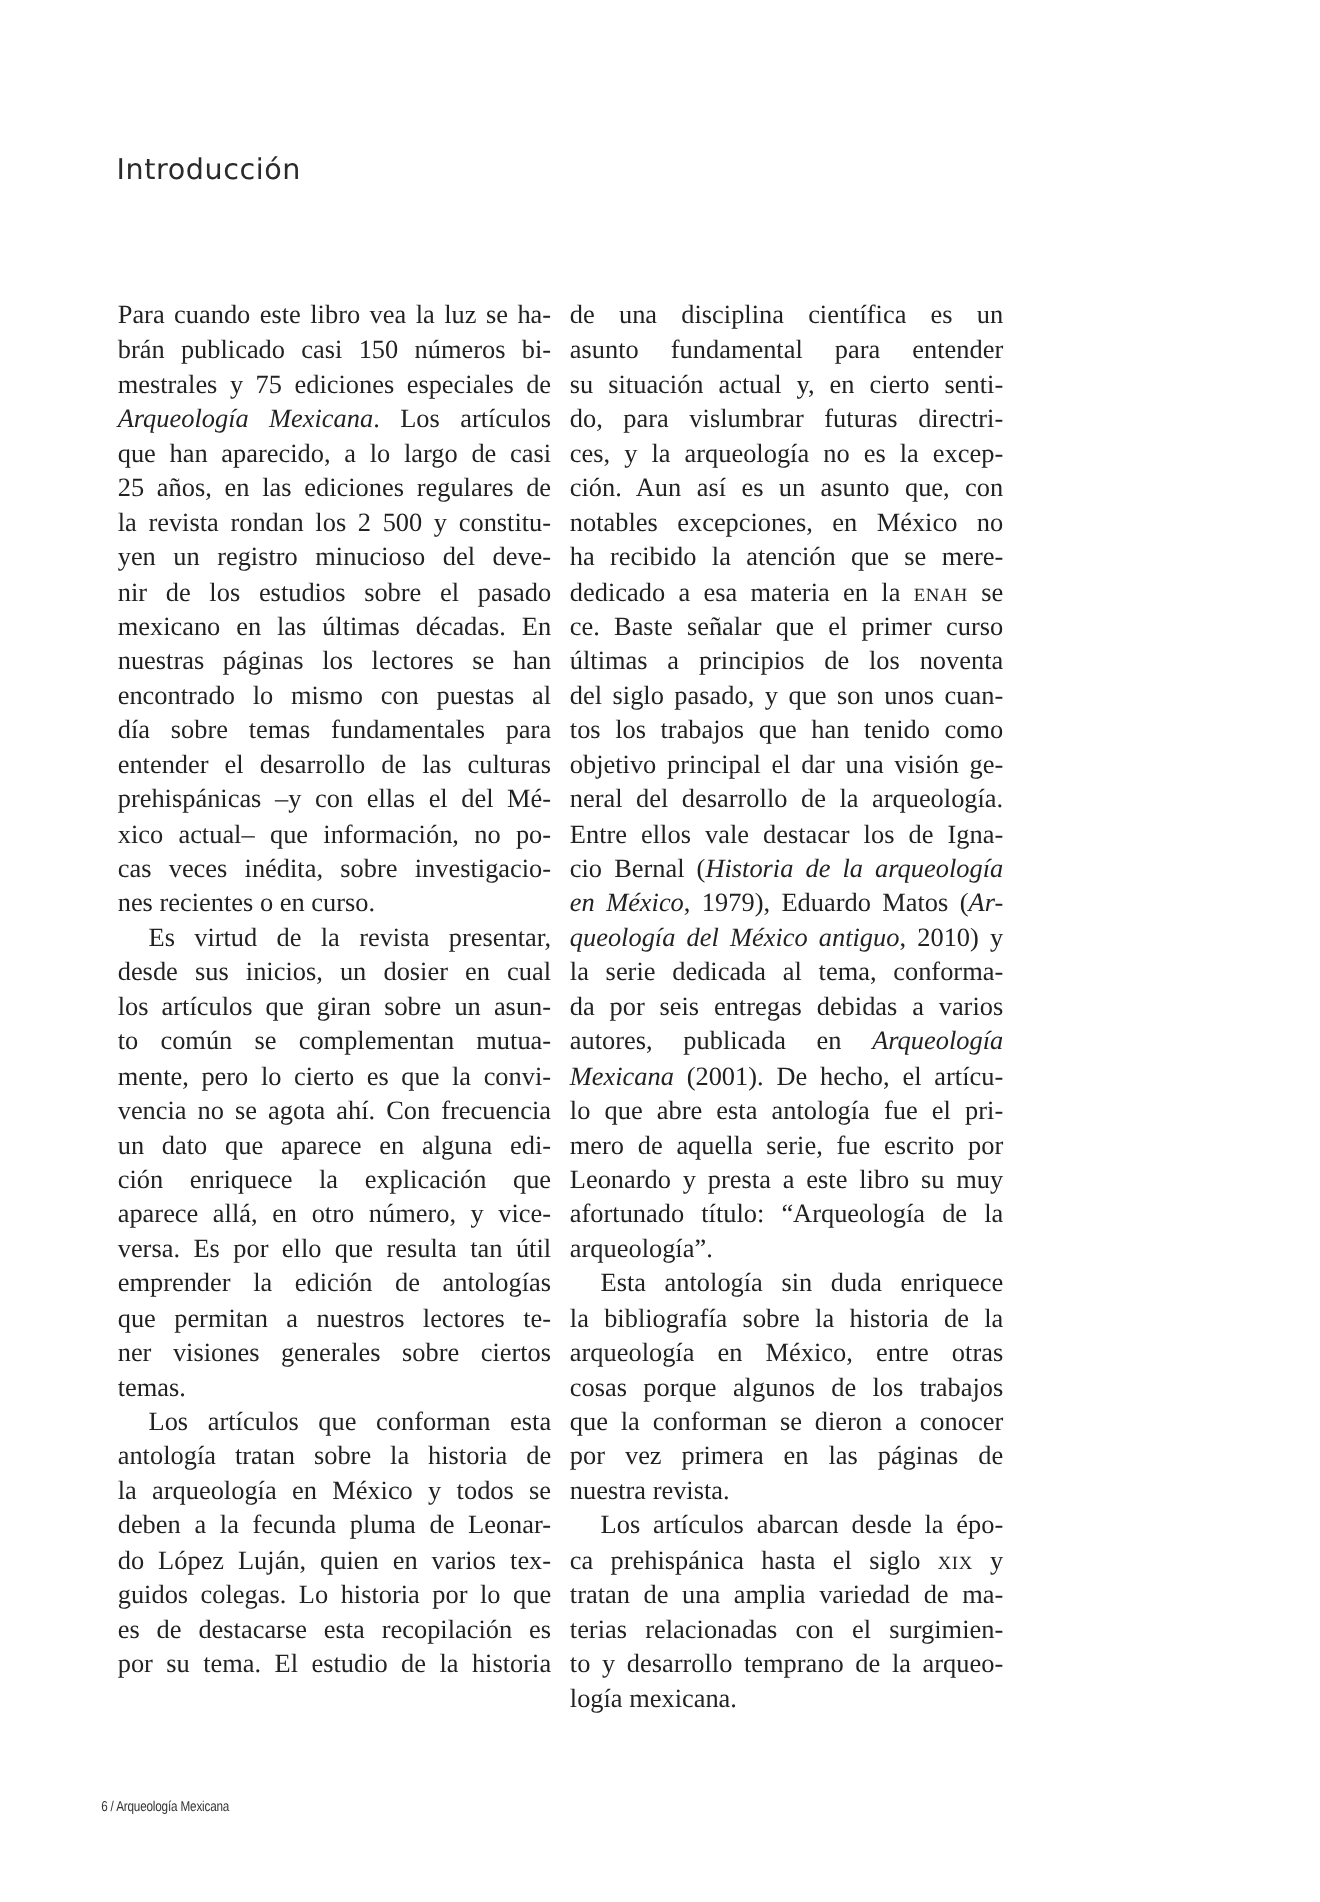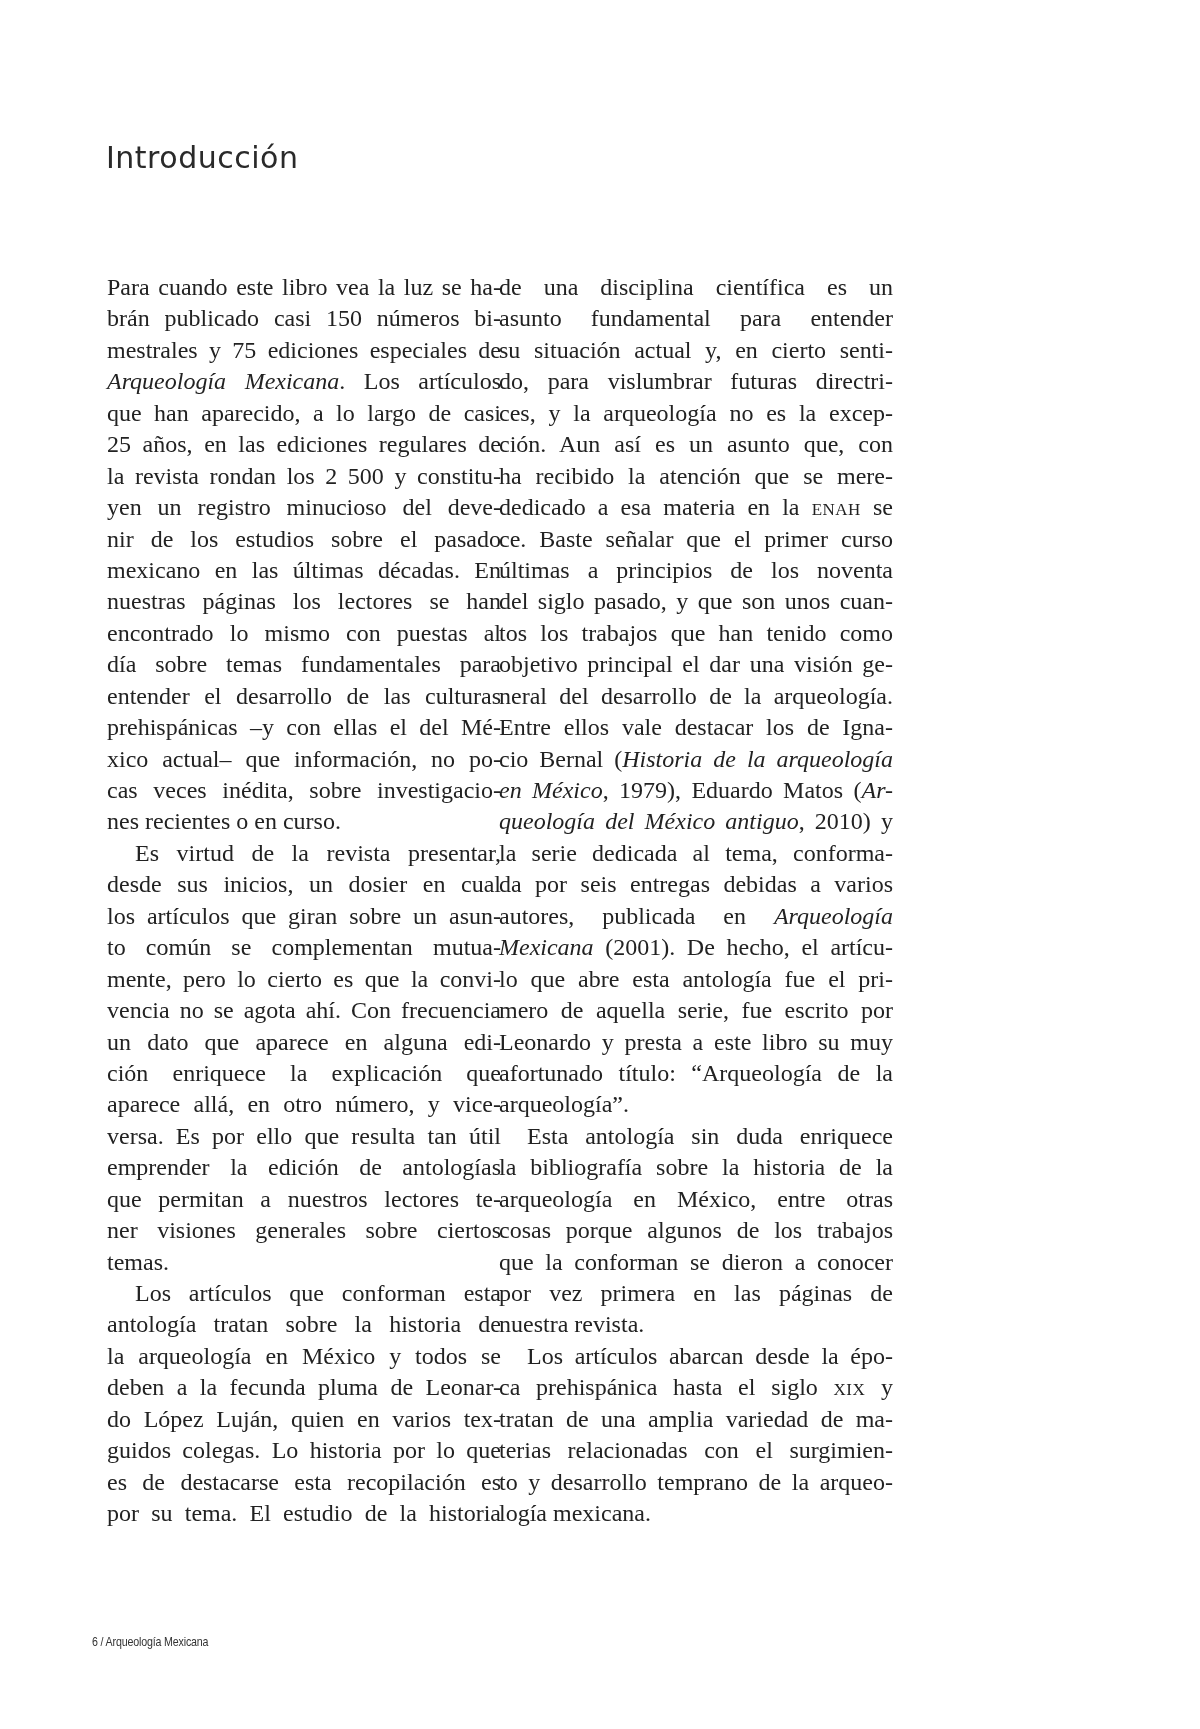--- a/index.html
+++ b/index.html
@@ -1,29 +1,29 @@
 <!DOCTYPE html>
 <html><head>
 <meta charset="utf-8">
 <style>
   html, body { margin: 0; padding: 0; background: #ffffff; }
   body { width: 1200px; height: 1729px; position: relative; overflow: hidden; }
   .page-title {
     position: absolute; left: 106px; top: 140px;
     font-family: "DejaVu Sans", sans-serif; font-weight: 200;
-    font-size: 30px; color: #2a2a2a; letter-spacing: 0.5px; margin: 0;
+    font-size: 26px; color: #2a2a2a; letter-spacing: 0.5px; margin: 0;
     -webkit-text-stroke: 0; font-weight: normal;
   }
   .column {
     position: absolute; top: 272px; width: 394px;
     font-family: "Liberation Serif", serif; font-size: 24px;
     line-height: 31.45px; color: #222222;
   }
   .col-left { left: 107px; }
-  .col-right { left: 499px; }
+  .col-right { left: 518px; }
   .line { display: block; white-space: nowrap; text-align: justify; text-align-last: justify; height: 31.45px; }
   .line.last { text-align-last: left; }
   .line.indent { padding-left: 28px; }
   .seg.italic { font-style: italic; }
   .seg.smallcaps { font-variant: small-caps; text-transform: lowercase; letter-spacing: 0.5px; }
   .footer {
     position: absolute; left: 92px; top: 1634px;
     font-family: "Liberation Sans", sans-serif; font-size: 13px;
     color: #333; letter-spacing: -0.2px; transform: scaleX(0.82); transform-origin: left;
   }
@@ -75,20 +75,21 @@
     <span class="line"><span class="seg">es de destacarse esta recopilación es</span></span>
     <span class="line"><span class="seg">por su tema. El estudio de la historia</span></span>
   </div>
 <div class="column col-right">
     <span class="line"><span class="seg">de una disciplina científica es un</span></span>
     <span class="line"><span class="seg">asunto fundamental para entender</span></span>
     <span class="line"><span class="seg">su situación actual y, en cierto senti-</span></span>
     <span class="line"><span class="seg">do, para vislumbrar futuras directri-</span></span>
     <span class="line"><span class="seg">ces, y la arqueología no es la excep-</span></span>
     <span class="line"><span class="seg">ción. Aun así es un asunto que, con</span></span>
+    <span class="line"><span class="seg">notables excepciones, en México no</span></span>
     <span class="line"><span class="seg">ha recibido la atención que se mere-</span></span>
     <span class="line"><span class="seg">dedicado a esa materia en la </span><span class="seg smallcaps">ENAH</span><span class="seg"> se</span></span>
     <span class="line"><span class="seg">ce. Baste señalar que el primer curso</span></span>
     <span class="line"><span class="seg">últimas a principios de los noventa</span></span>
     <span class="line"><span class="seg">del siglo pasado, y que son unos cuan-</span></span>
     <span class="line"><span class="seg">tos los trabajos que han tenido como</span></span>
     <span class="line"><span class="seg">objetivo principal el dar una visión ge-</span></span>
     <span class="line"><span class="seg">neral del desarrollo de la arqueología.</span></span>
     <span class="line"><span class="seg">Entre ellos vale destacar los de Igna-</span></span>
     <span class="line"><span class="seg">cio Bernal (</span><span class="seg italic">Historia de la arqueología</span></span>

